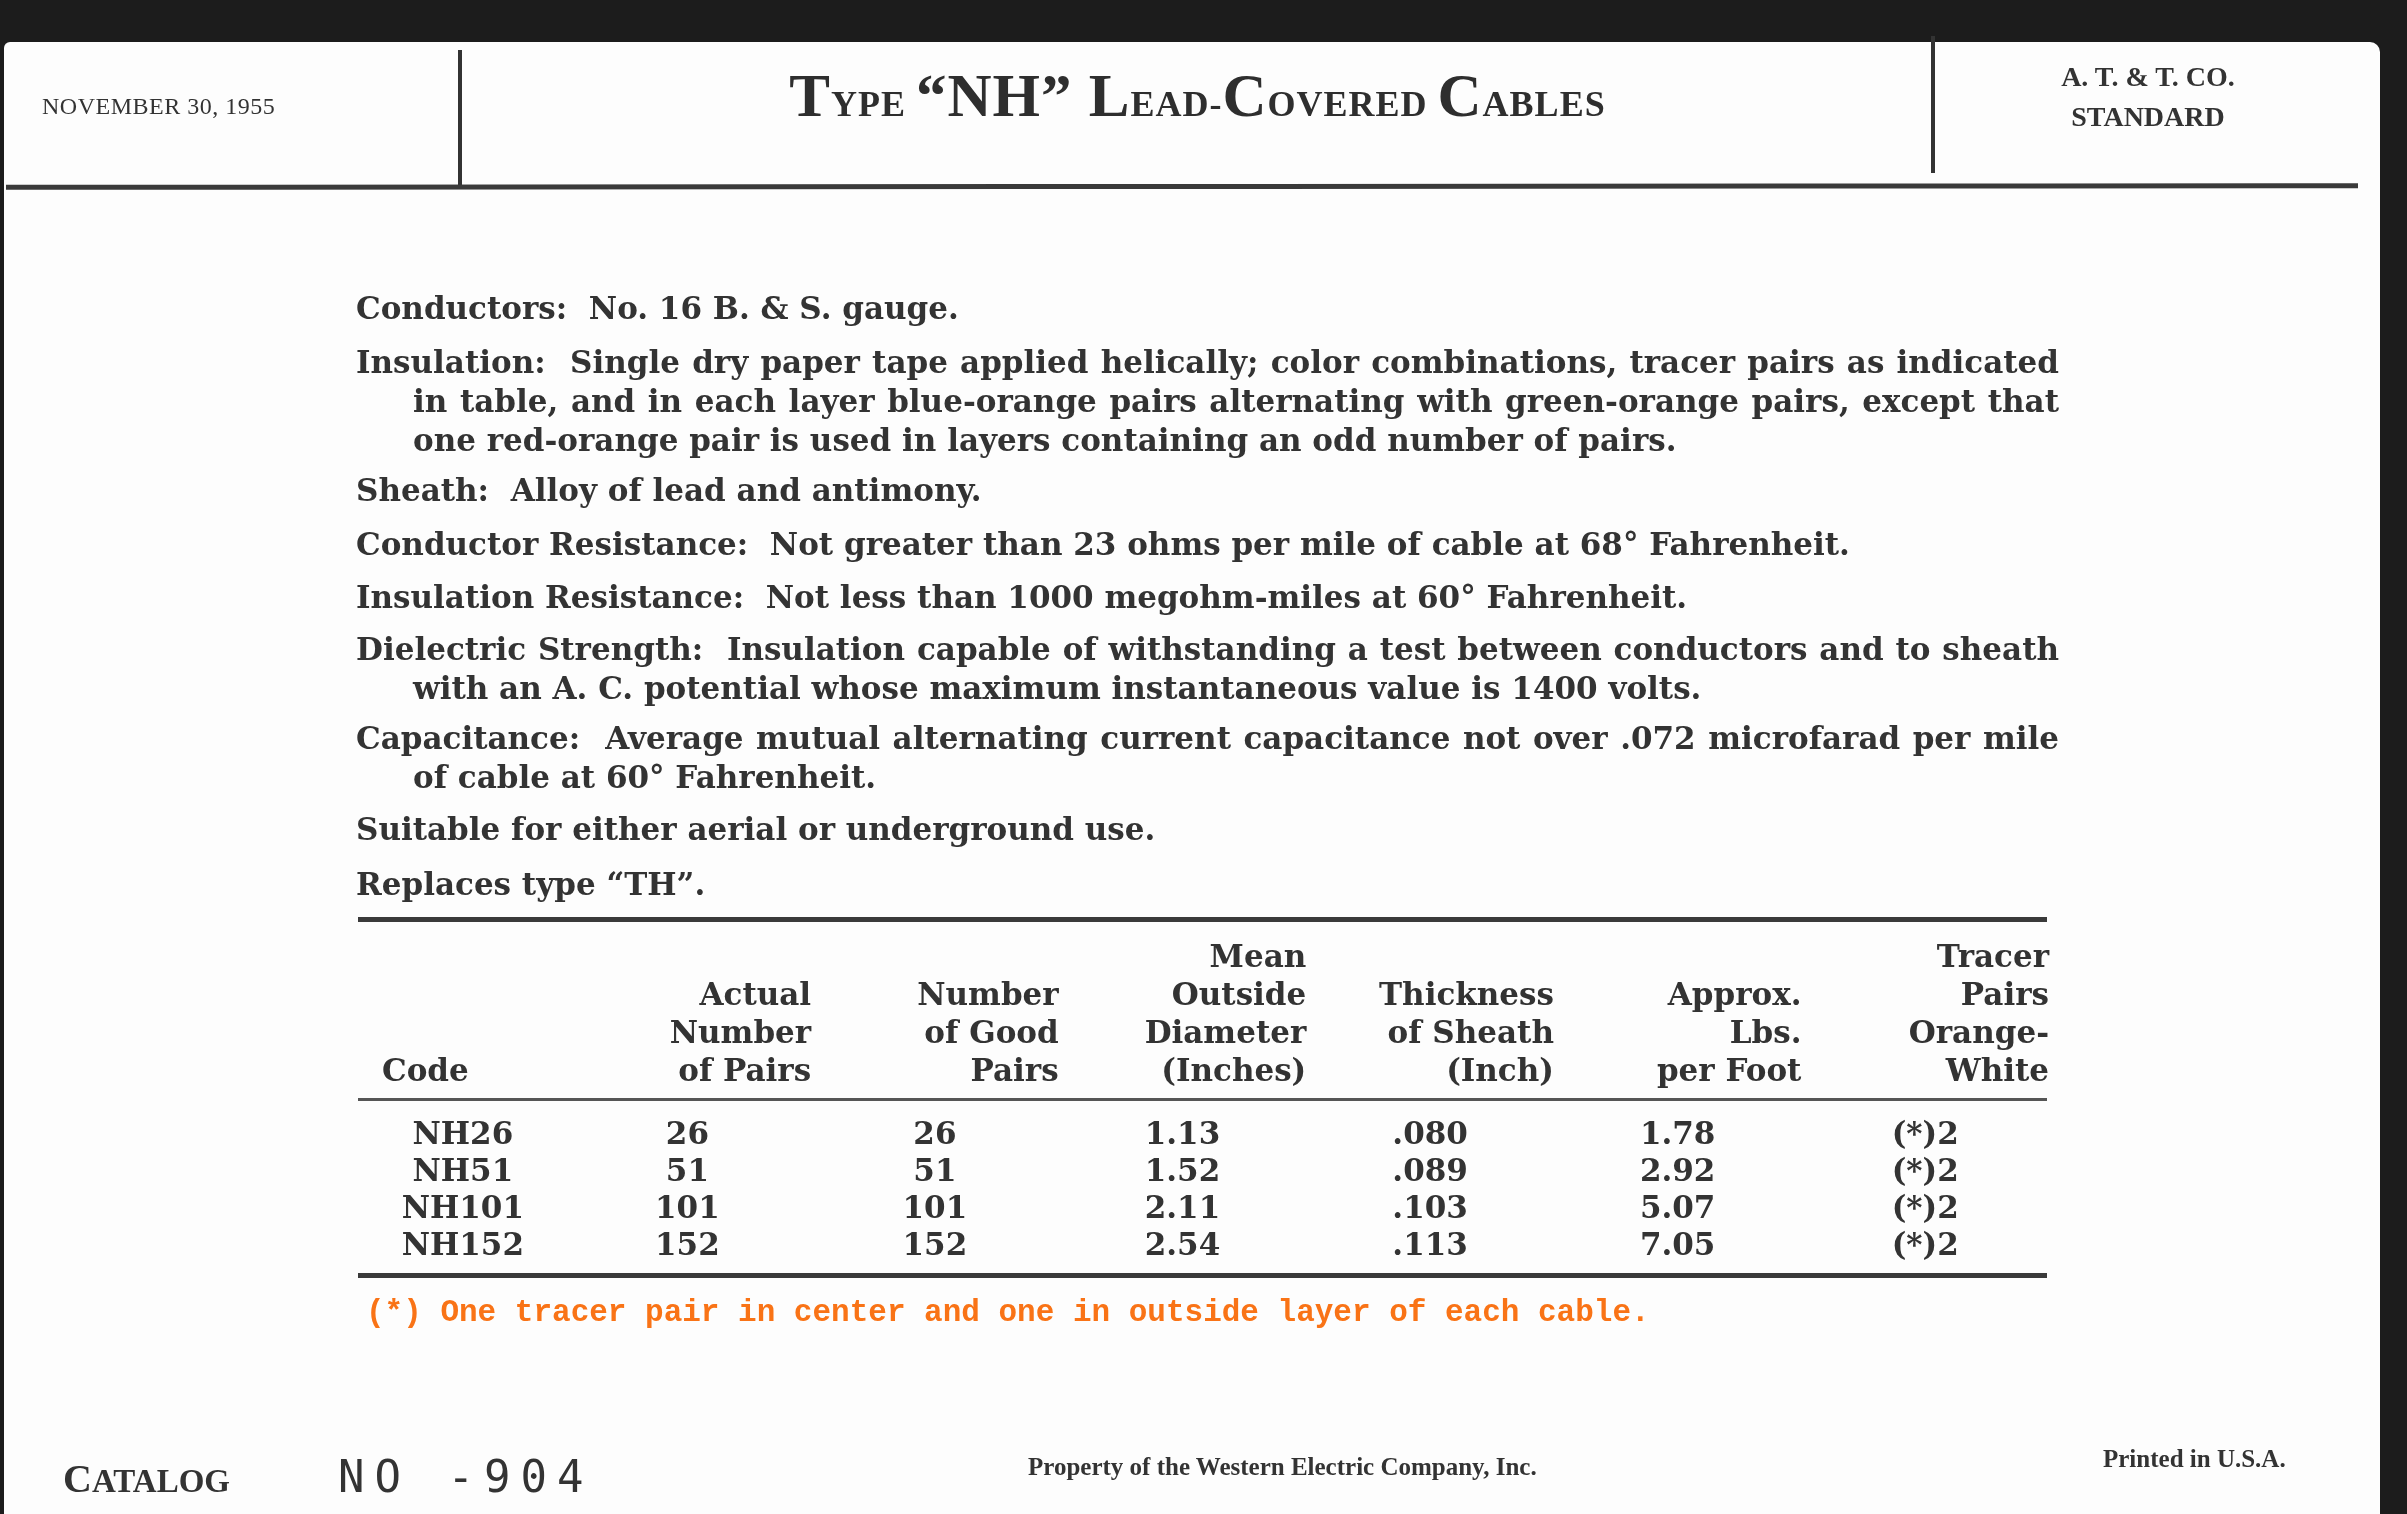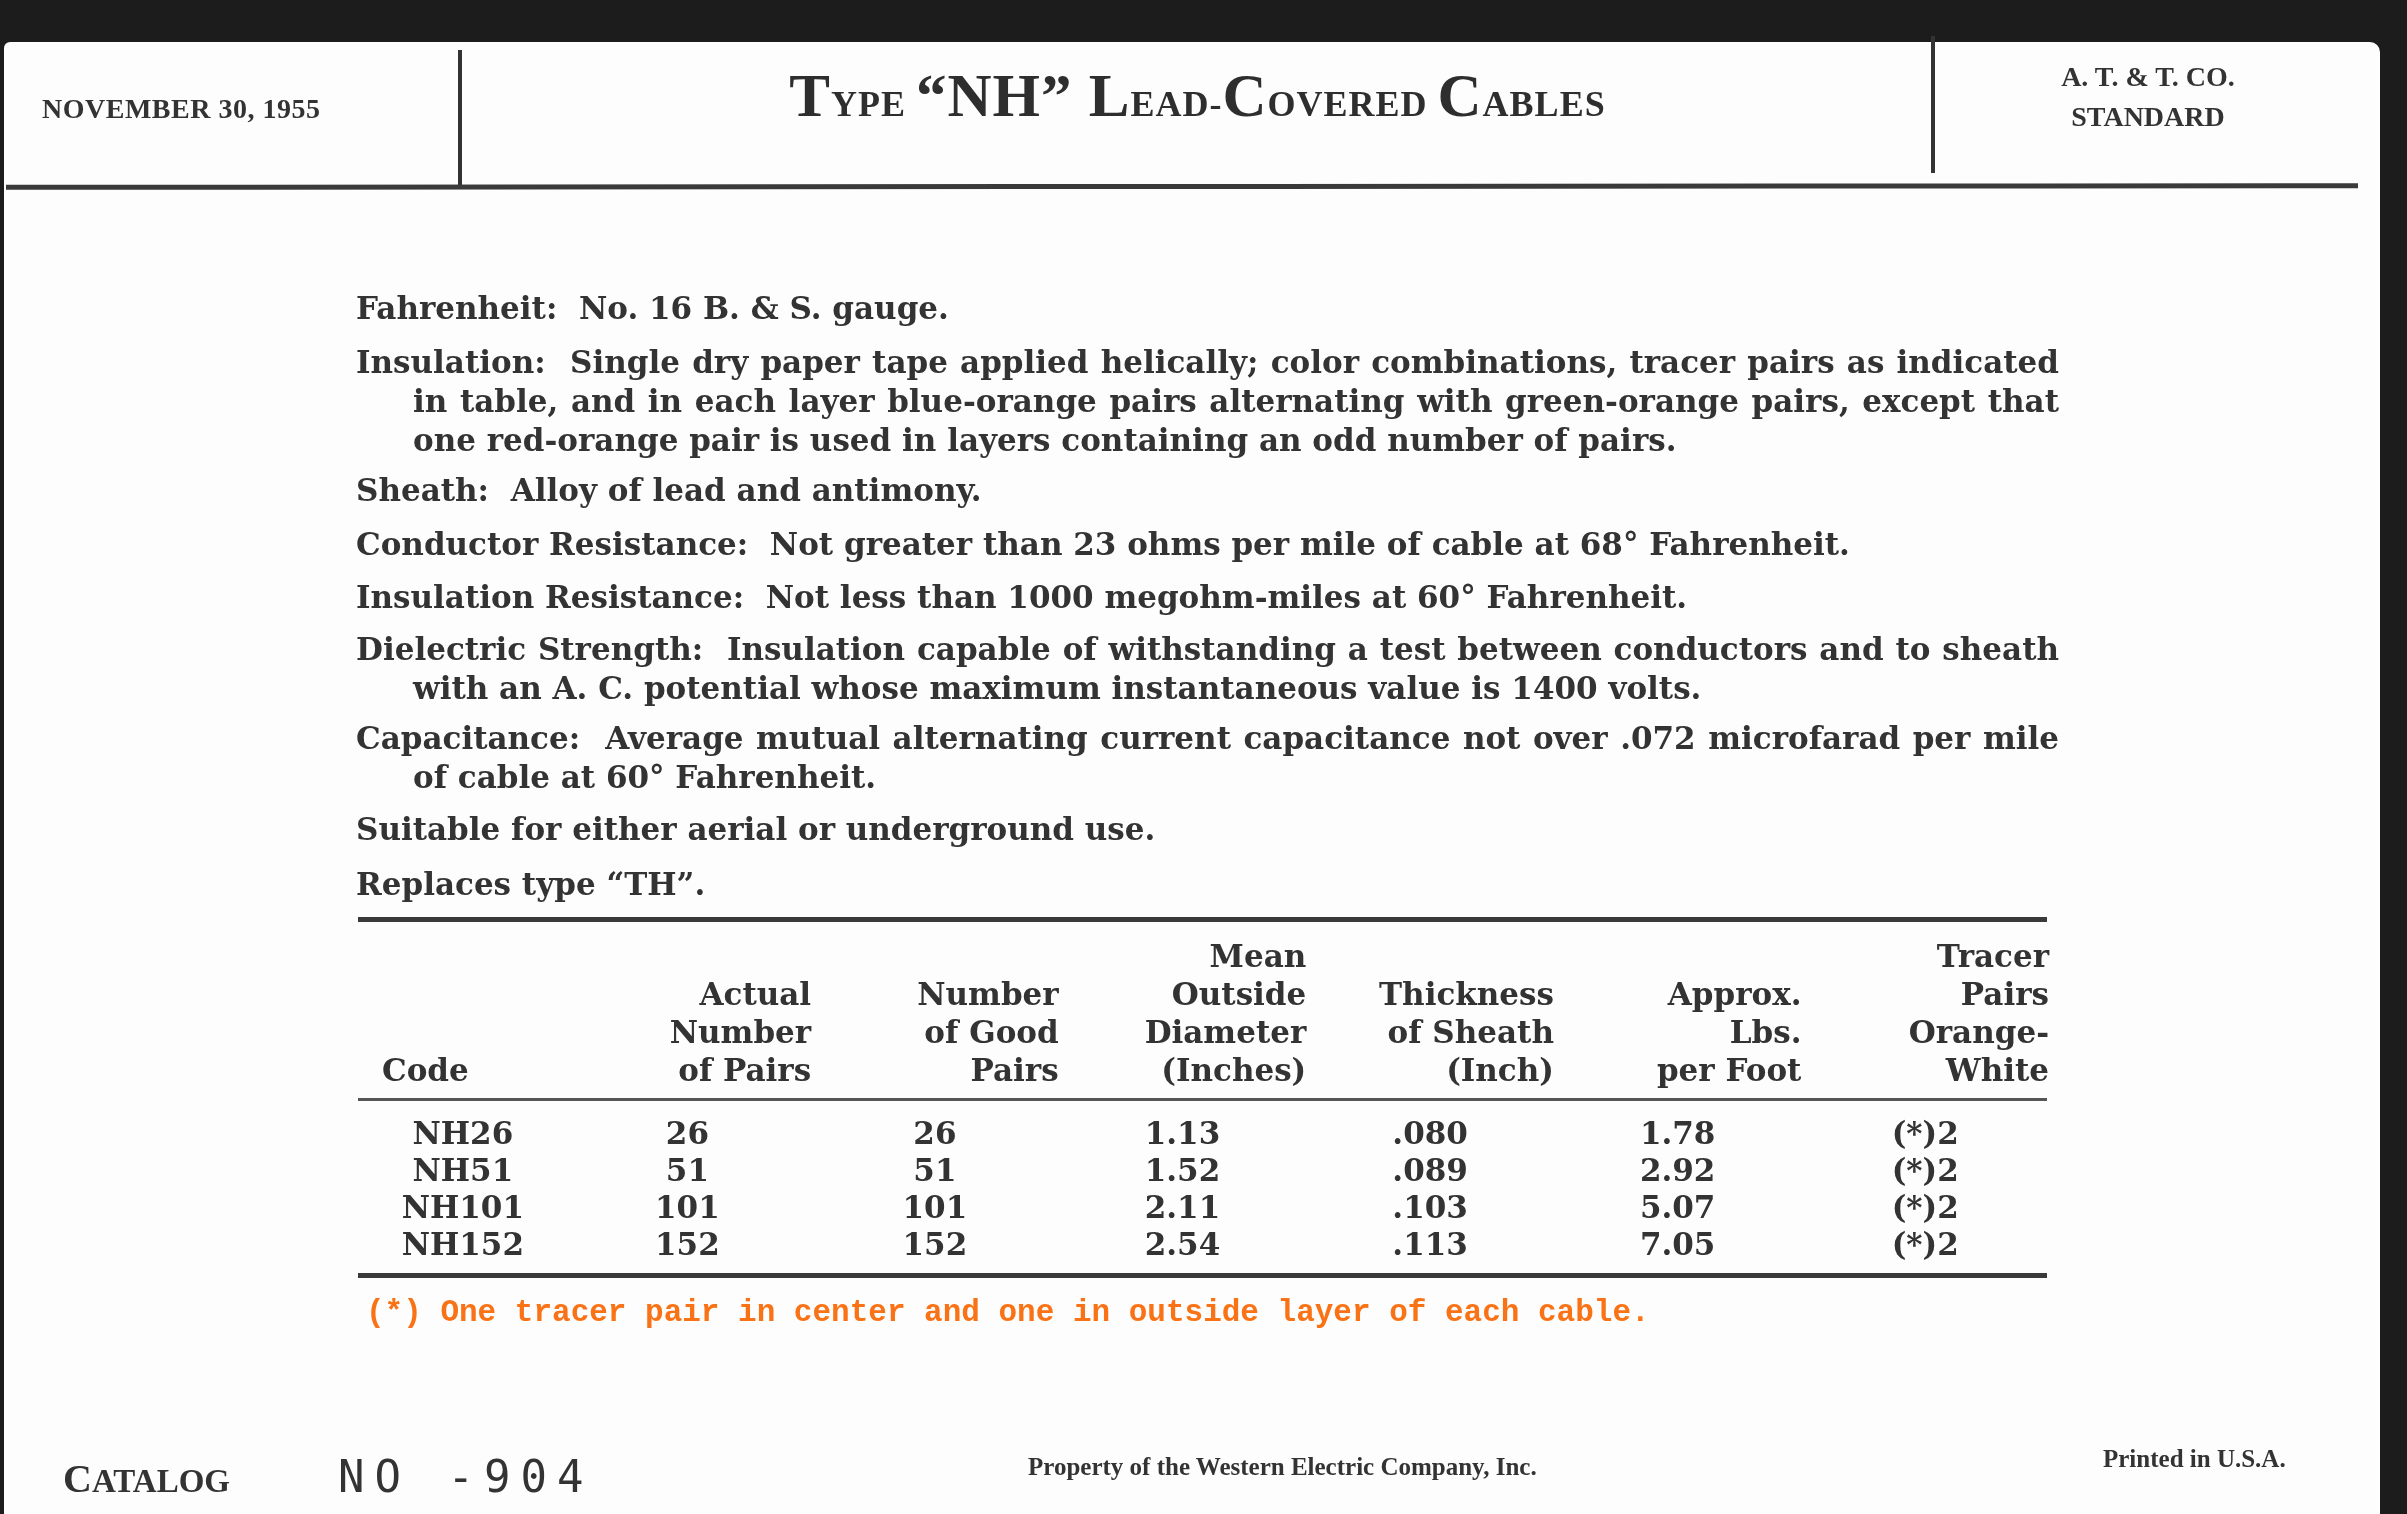--- a/index.html
+++ b/index.html
@@ -11,22 +11,22 @@
     color: #2b2b2b;
   }
   .sheet {
     position: absolute; left: 4px; top: 42px; width: 2376px; height: 1473px;
     background: #fdfdfd;
     border-radius: 6px 10px 0 0;
   }
   .abs { position: absolute; }
   .hdr-date {
     left: 42px; top: 51px; width: 396px;
-    font-family: "Liberation Serif", serif; font-weight: bold;
-    font-size: 28px; letter-spacing: 0.5px; color: #333;
+    font-family: "Liberation Serif", serif; font-weight: normal;
+    font-size: 24px; letter-spacing: 0.5px; color: #333;
   }
   .vdiv { background: #333; width: 4px; }
   .hdr-title {
     left: 465px; top: 24px; width: 1465px; text-align: center;
     font-family: "Liberation Serif", serif; font-weight: bold; font-size: 61px; color: #2e2e2e;
     letter-spacing: 1px;
   }
   .hdr-title .sc { font-size: 36px; }
   .hdr-std {
     left: 1935px; top: 22px; width: 426px; text-align: center;
@@ -68,21 +68,21 @@
   <span><span>T</span><span class="sc">YPE </span></span><span>“NH” </span><span><span>L</span><span class="sc">EAD-</span><span>C</span><span class="sc">OVERED </span></span><span><span>C</span><span class="sc">ABLES</span></span>
 </div>
 <div class="abs vdiv" style="left:1931px; top:36px; height:137px;"></div>
 <div class="abs hdr-std" style="top:57px;">
   <div>A. T. &amp; T. CO.</div>
   <div>STANDARD</div>
 </div>
 <div class="abs hrule" style="left:6px; top:184px; width:2352px; transform:rotate(-0.04deg);"></div>
 
 <div class="abs body-text" style="top:0; height:990px;">
-  <div class="para" style="top:289px;"><span class="lbl">Fahrenheit:</span>&nbsp; <span>No. 16 B. &amp; S. gauge.</span></div>
+  <div class="para" style="top:289px;"><span class="lbl">Conductors:</span>&nbsp; <span>No. 16 B. &amp; S. gauge.</span></div>
   <div class="para" style="top:343px;"><span class="lbl">Insulation:</span>&nbsp; <span>Single dry paper tape applied helically; color combinations, tracer pairs as indicated in table, and in each layer blue-orange pairs alternating with green-orange pairs, except that one red-orange pair is used in layers containing an odd number of pairs.</span></div>
   <div class="para" style="top:471px;"><span class="lbl">Sheath:</span>&nbsp; <span>Alloy of lead and antimony.</span></div>
   <div class="para" style="top:525px;"><span class="lbl">Conductor Resistance:</span>&nbsp; <span>Not greater than 23 ohms per mile of cable at 68° Fahrenheit.</span></div>
   <div class="para" style="top:578px;"><span class="lbl">Insulation Resistance:</span>&nbsp; <span>Not less than 1000 megohm-miles at 60° Fahrenheit.</span></div>
   <div class="para" style="top:630px;"><span class="lbl">Dielectric Strength:</span>&nbsp; <span>Insulation capable of withstanding a test between conductors and to sheath with an A. C. potential whose maximum instantaneous value is 1400 volts.</span></div>
   <div class="para" style="top:719px;"><span class="lbl">Capacitance:</span>&nbsp; <span>Average mutual alternating current capacitance not over .072 microfarad per mile of cable at 60° Fahrenheit.</span></div>
   <div class="para" style="top:865px;"><span>Replaces type “TH”.</span></div>
   <div class="para" style="top:810px;"><span>Suitable for either aerial or underground use.</span></div>
 </div>
 

